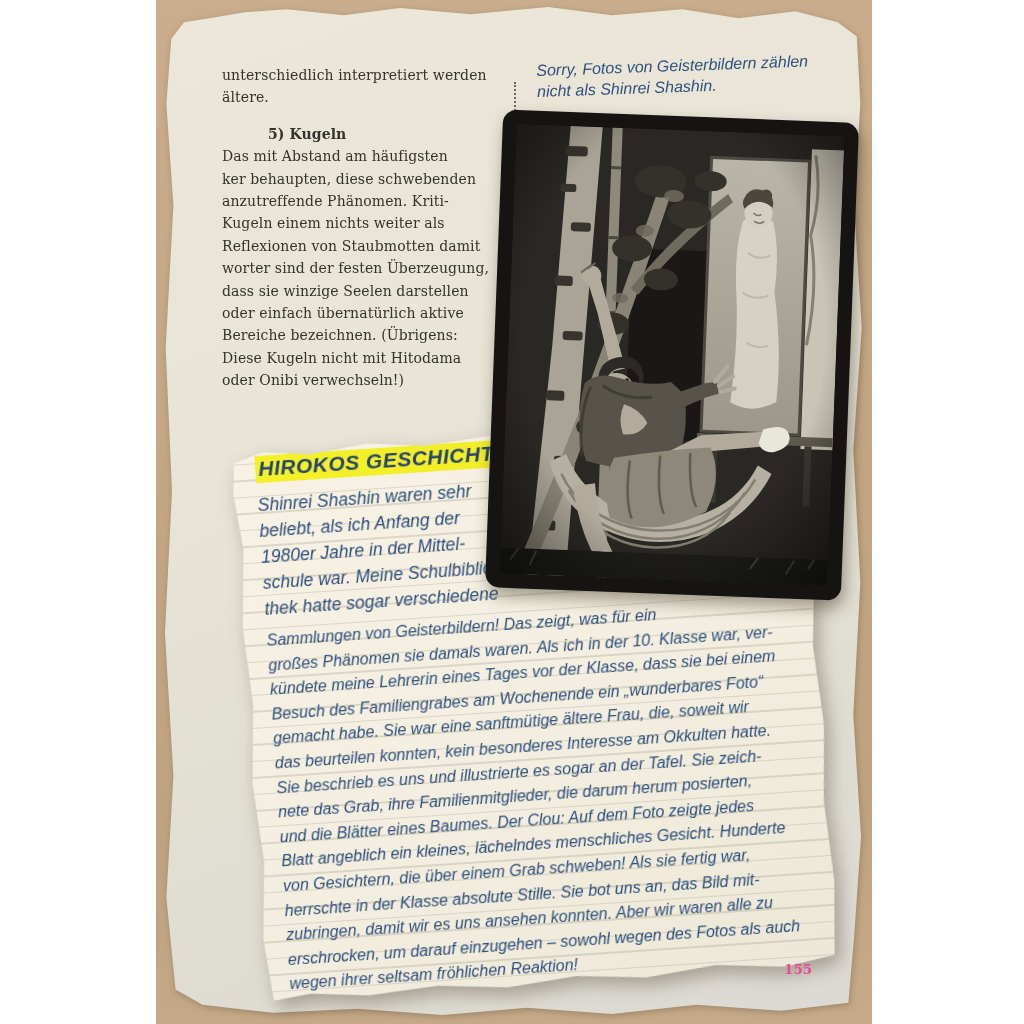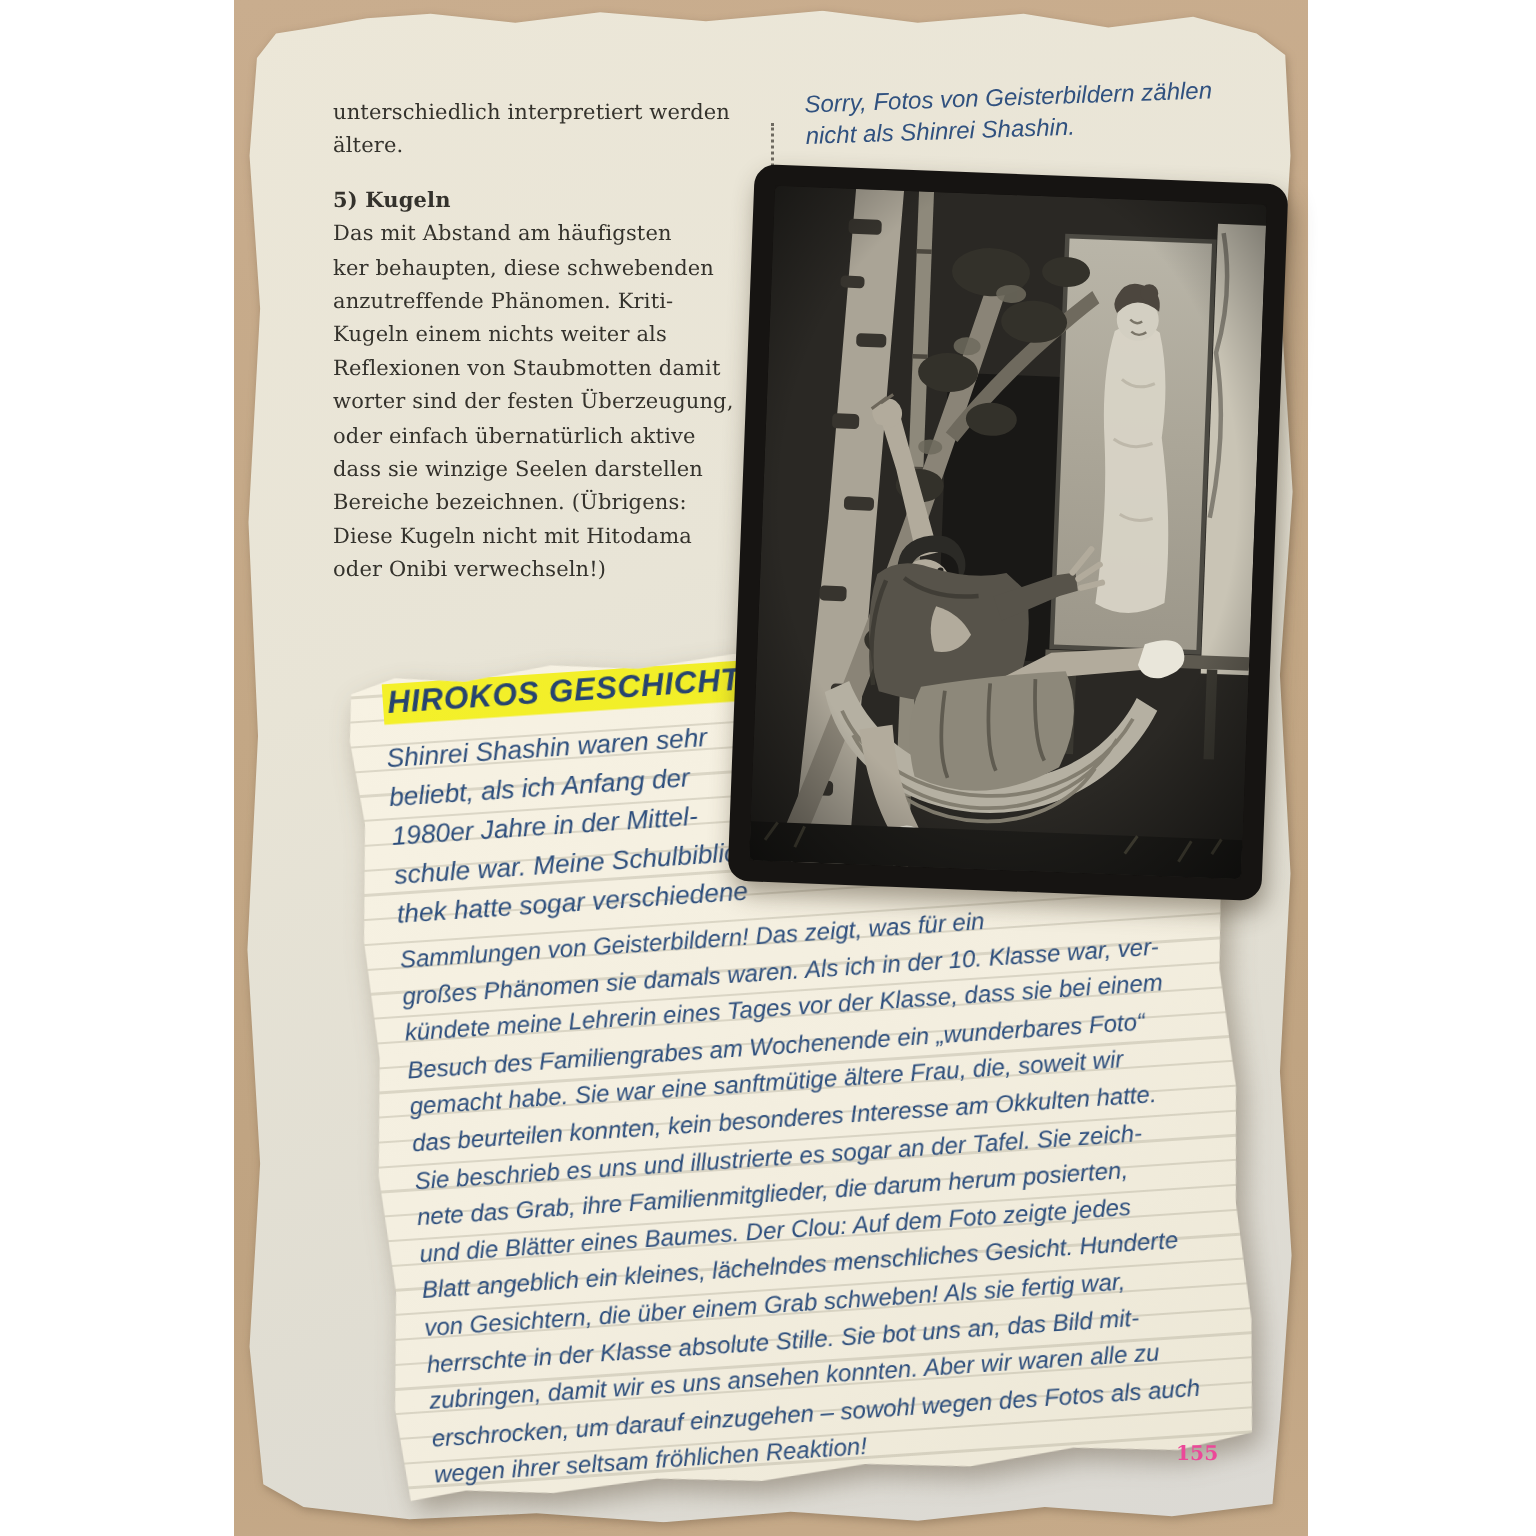--- a/index.html
+++ b/index.html
@@ -26,21 +26,21 @@
       88% 99.1%, 76% 98.5%, 64% 99.4%, 52% 98.8%, 40% 99.5%, 28% 98.9%, 16% 99.3%, 6% 98.5%,
       2.2% 97%, 0.9% 88%, 1.9% 76%, 0.7% 62%, 1.7% 48%, 0.8% 34%, 1.9% 20%, 0.9% 10%);
   }
   
   .article{
     position:absolute;left:222px;top:64px;width:278px;
     font-family:"DejaVu Serif",serif;font-size:14px;line-height:22.4px;
     color:#34322c;letter-spacing:.1px;
   }
   .article .gap{height:14px;}
-  .article .heading{font-weight:bold;}
+  .article .heading{font-weight:bold;margin-left:46px;}
   
   .divider{
     position:absolute;left:514px;top:82px;height:36px;width:0;
     border-left:2px dotted #6e6a61;
   }
   
   .hand{font-family:"Liberation Sans",sans-serif;font-style:italic;}
   .margin-note{
     position:absolute;left:536px;top:60px;width:320px;
     font-size:16px;line-height:21px;color:#30517f;
@@ -102,22 +102,22 @@
   <div class="gap"></div>
   <div class="heading">5) Kugeln</div>
   <div>
 
   <div>Das mit Abstand am häufigsten</div>
       <div>ker behaupten, diese schwebenden</div>
       <div>anzutreffende Phänomen. Kriti-</div>
       <div>Kugeln einem nichts weiter als</div>
       <div>Reflexionen von Staubmotten damit</div>
       <div>worter sind der festen Überzeugung,</div>
+      <div>dass sie winzige Seelen darstellen</div>
       <div>oder einfach übernatürlich aktive</div>
-      <div>dass sie winzige Seelen darstellen</div>
       <div>Bereiche bezeichnen. (Übrigens:</div>
       <div>Diese Kugeln nicht mit Hitodama</div>
       <div>oder Onibi verwechseln!)</div>
     </div>
 </div>
 
 <div class="divider"></div>
 
 <div class="margin-note hand">
 

